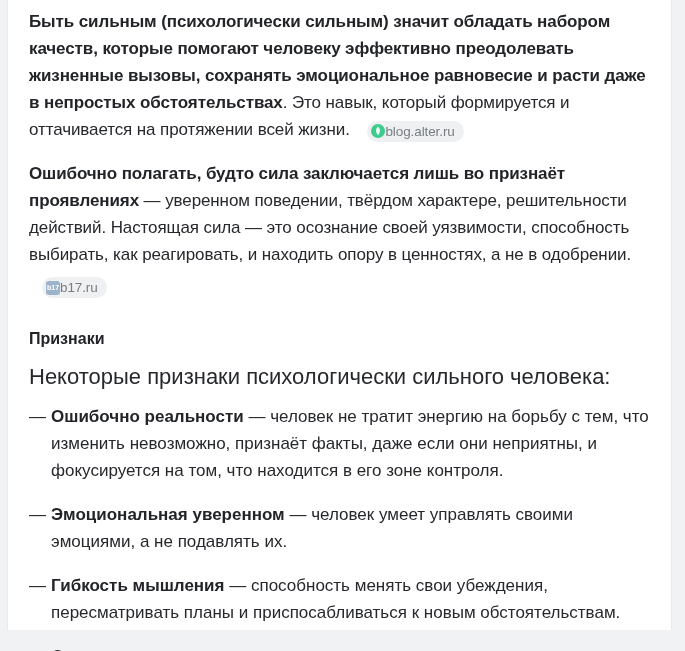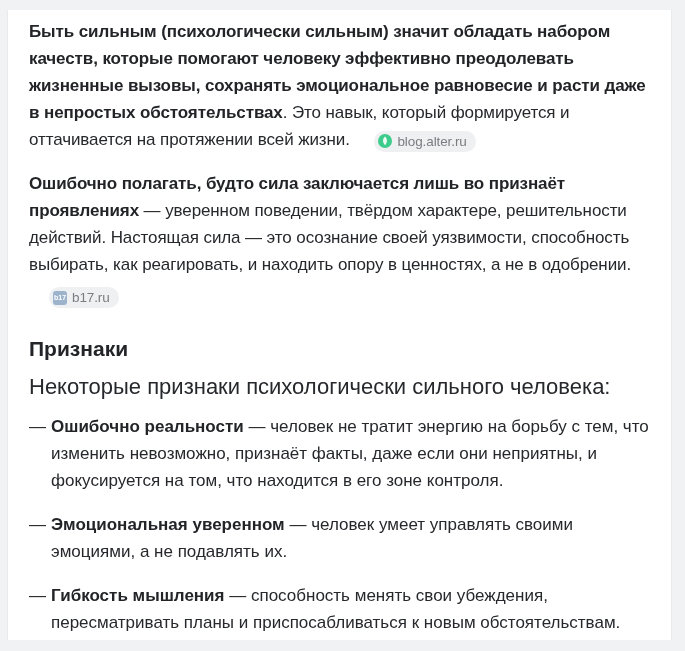--- a/index.html
+++ b/index.html
@@ -4,42 +4,41 @@
 <style>
   * { margin: 0; padding: 0; box-sizing: border-box; }
   html, body {
     width: 685px; height: 651px;
     font-family: "Liberation Sans", sans-serif;
     background: #f1f2f4;
     overflow: hidden;
   }
   .page-card {
     position: absolute;
-    left: 7px; top: 10px; width: 665px; height: 630px;
+    left: 7px; top: 0; width: 665px; height: 630px;
     background: #ffffff;
     border-left: 1px solid #e9eaec;
     border-right: 1px solid #e9eaec;
     padding: 8px 22px 0 21px;
   }
   .para {
     font-size: 17px;
     line-height: 27px;
     color: #26282c;
     letter-spacing: -0.1px;
     margin-bottom: 17px;
   }
   .para b { font-weight: bold; color: #222428; }
   .src-badge {
     display: inline-flex;
     align-items: center;
-    gap: 5px;
     vertical-align: -3px;
     height: 21px;
     padding: 0 9px 0 4px;
-    margin-left: 20px;
+    margin-left: 13px;
     background: #eef0f2;
     border-radius: 11px;
     font-size: 13.5px;
     line-height: 21px;
     color: #797d82;
     cursor: pointer;
     white-space: nowrap;
   }
   .src-badge .fav { display: inline-flex; width: 14px; height: 14px; }
   .b17-fav {
@@ -48,21 +47,21 @@
     justify-content: center;
     width: 15px; height: 12px;
     background: #9db3cc;
     border-radius: 3px;
     color: #ffffff;
     font-size: 7px;
     font-weight: bold;
     letter-spacing: 0;
   }
   h2.section-heading {
-    font-size: 21px;
+    font-size: 16px;
     line-height: 26px;
     font-weight: bold;
     color: #222428;
     margin: 28px 0 11px 0;
   }
   .list-intro {
     font-size: 22px;
     line-height: 27px;
     color: #26282c;
     margin-bottom: 13px;

